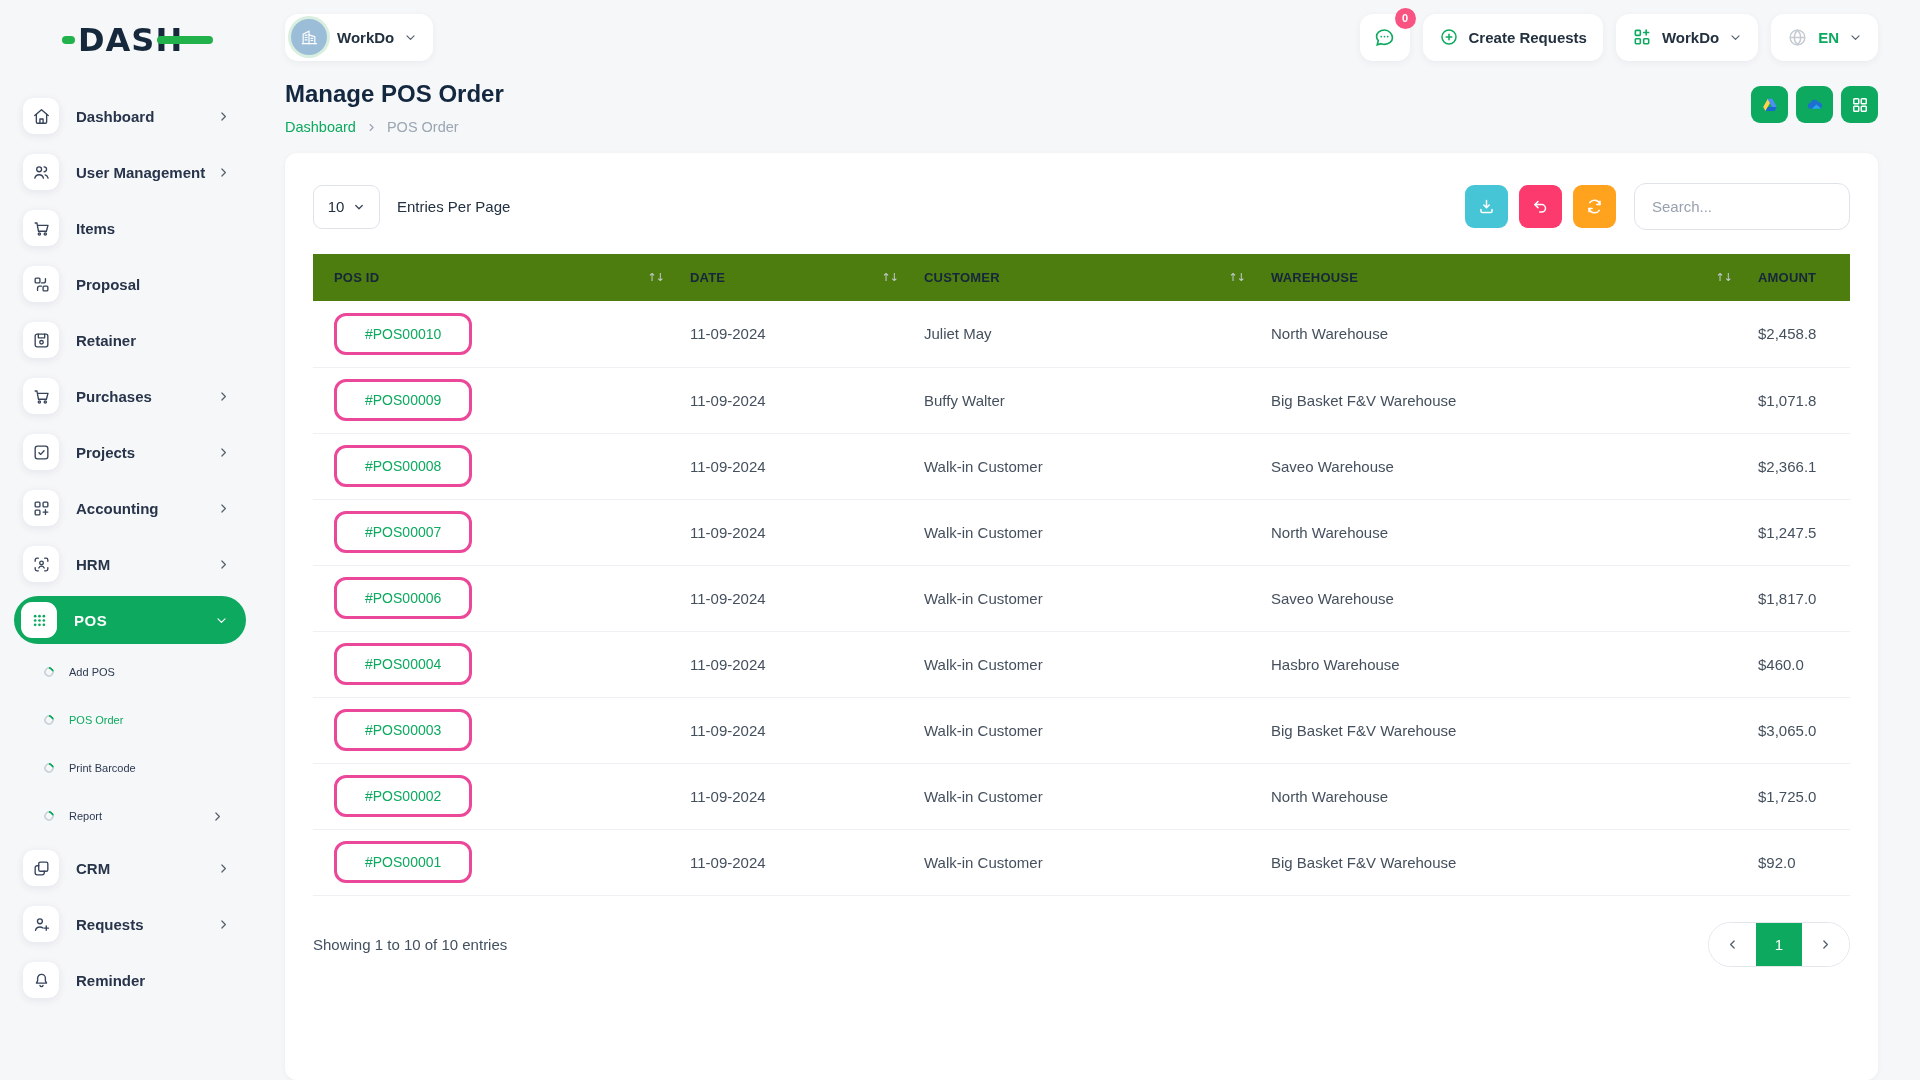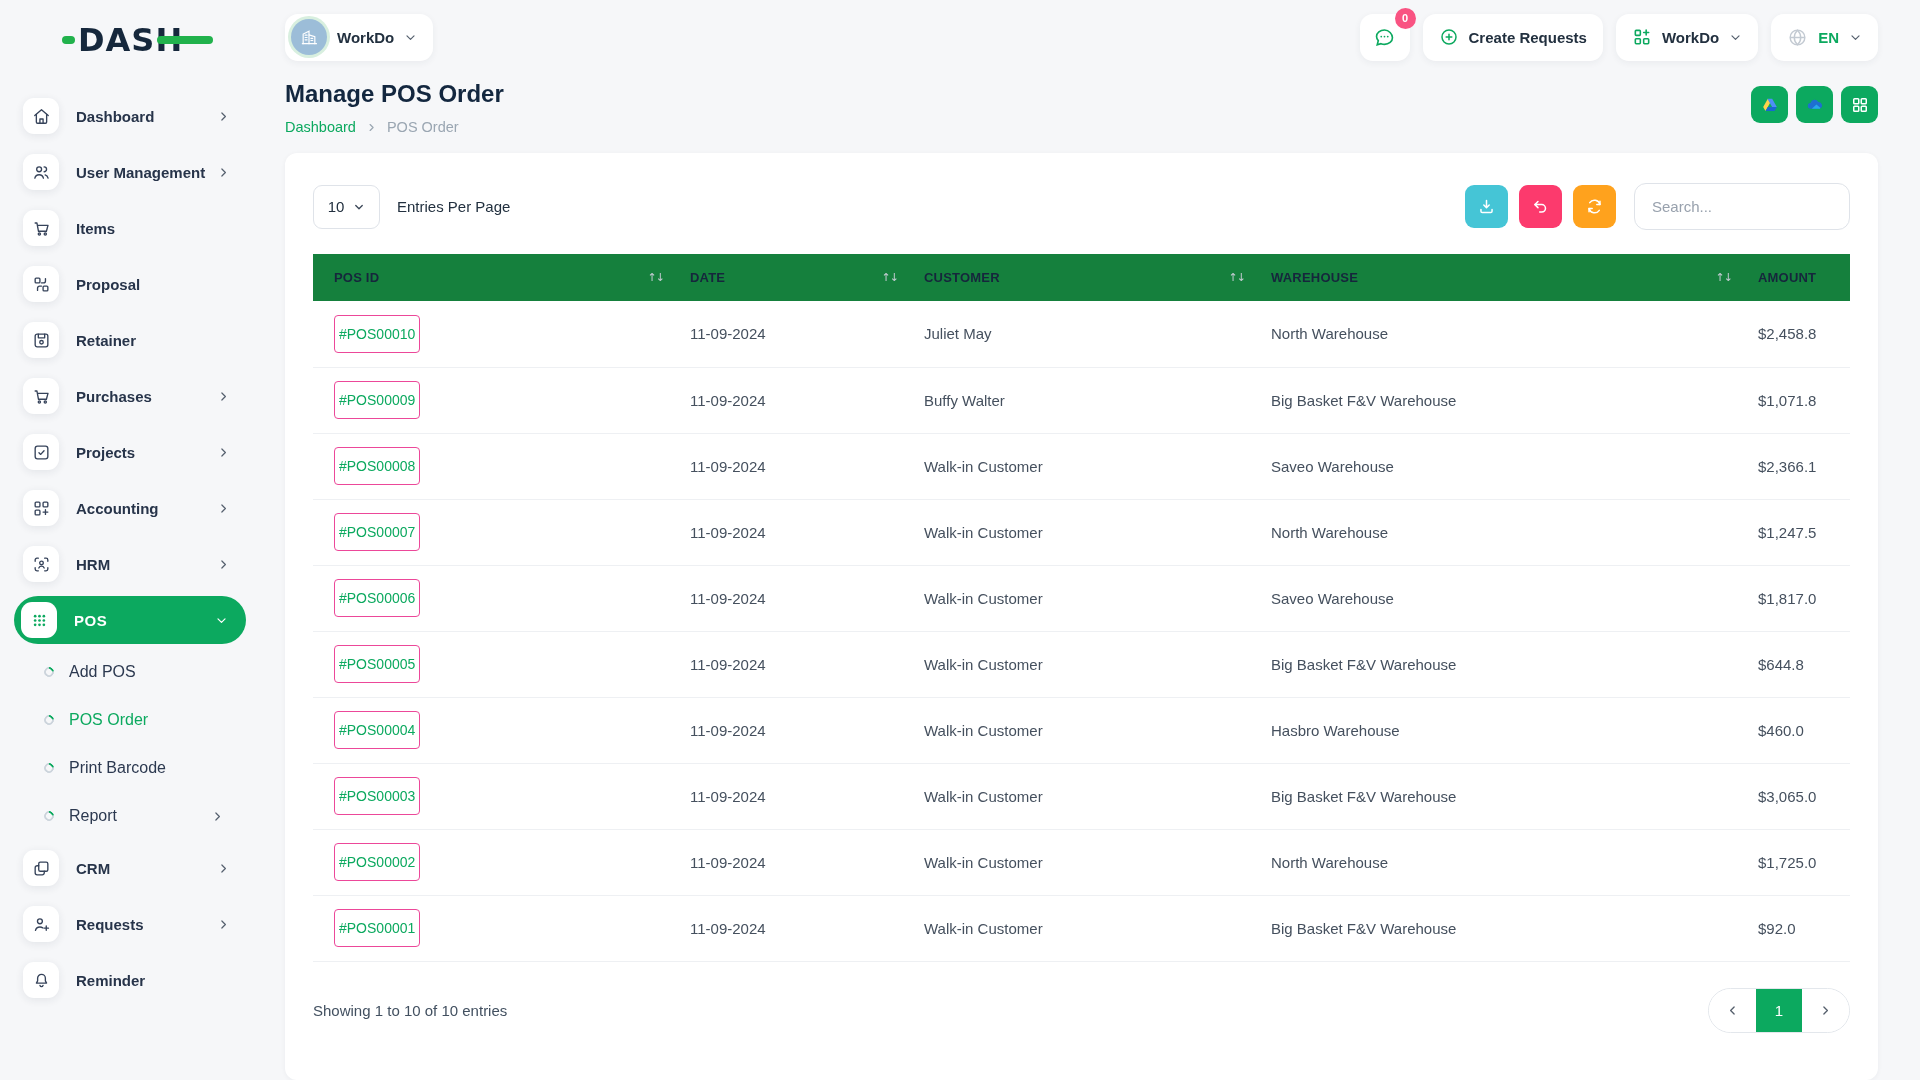--- a/index.html
+++ b/index.html
@@ -22,21 +22,21 @@
   .nav-label { margin-left:17px; font-size:15px; font-weight:600; color:#27344a; flex:1; white-space:nowrap; }
   .nav-chev { width:13px; height:13px; color:#55606e; flex:none; }
   .nav-chev svg { width:13px; height:13px; display:block; }
   .nav-chev.down svg { transform:rotate(90deg); }
   .nav-item.active { background:#0ca95f; border-radius:26px; margin:4px 14px; height:48px; padding:0 18px 0 7px; }
   .nav-item.active .icon-tile { box-shadow:none; color:#0ca95f; }
   .nav-item.active .nav-label { color:#fff; font-weight:700; letter-spacing:.5px; }
   .nav-item.active .nav-chev { color:#fff; }
   .sub-item { height:48px; display:flex; align-items:center; padding:0 36px 0 44px; cursor:pointer; }
   .sub-bullet { width:10px; height:10px; flex:none; border-radius:50%; border:2px solid #ccd4dc; border-top-color:#0ca95f; transform:rotate(40deg); }
-  .sub-label { margin-left:15px; font-size:16px; font-weight:500; color:#2c3950; flex:1; }
+  .sub-label { margin-left:15px; font-size:11px; font-weight:500; color:#2c3950; flex:1; }
   .sub-item.active .sub-label { color:#0ca95f; }
 
   
   .main { flex:1; display:flex; flex-direction:column; padding:0 42px 0 25px; }
   .topbar { height:62px; display:flex; align-items:center; justify-content:space-between; padding-top:12px; }
   .chip { background:#fff; border-radius:13px; height:47px; display:flex; align-items:center; padding:0 16px; gap:10px; box-shadow:0 2px 7px rgba(35,48,68,.06); cursor:pointer; }
   .ws-pill { padding:0 16px 0 6px; }
   .avatar { width:36px; height:36px; border-radius:50%; background:#9cbdd8; display:flex; align-items:center; justify-content:center; box-shadow:0 0 0 3px #d8efdf; }
   .avatar svg { width:20px; height:20px; }
   .chip-label { font-size:15px; font-weight:600; color:#22303f; }
@@ -68,27 +68,27 @@
   .tool-btn { width:43px; height:43px; border-radius:9px; display:flex; align-items:center; justify-content:center; color:#fff; cursor:pointer; }
   .tool-btn svg { width:19px; height:19px; }
   .tool-download { background:#45c5d6; }
   .tool-undo { background:#fc3a6d; }
   .tool-refresh { background:#ffa21d; }
   .search-input { width:216px; height:47px; border:1px solid #dfe3e9; border-radius:12px; padding:0 17px; font-size:15px; color:#22303f; outline:none; margin-left:7px; font-family:"Liberation Sans",sans-serif; background:#fff; }
   .search-input::placeholder { color:#98a1ad; }
 
   table { width:100%; border-collapse:collapse; table-layout:fixed; }
   col.c1{width:377px} col.c2{width:234px} col.c3{width:347px} col.c4{width:487px} col.c5{width:auto}
-  thead th { background:#15803d; height:47px; font-size:13px; font-weight:700; color:#16263c; text-align:left; letter-spacing:.2px; padding:0; }
+  thead th { background:#4d7c0f; height:47px; font-size:13px; font-weight:700; color:#16263c; text-align:left; letter-spacing:.2px; padding:0; }
   .th-in { display:flex; align-items:center; justify-content:space-between; padding:0 26px 0 0; }
   th:first-child .th-in { padding-left:21px; }
   .sort { font-family:"DejaVu Sans",sans-serif; font-size:11px; font-weight:400; color:#c6ccd4; letter-spacing:-1px; }
   tbody td { height:66px; border-bottom:1px solid #eef0f3; font-size:15px; color:#45505e; padding:0; }
   tbody td:first-child { padding-left:21px; }
-  .pos-pill { display:inline-block; border:1px solid #ec4899; color:#0ca95f; border-radius:4px; padding:10px 4px; font-size:14px; background:#fff; cursor:pointer; }
+  .pos-pill { display:inline-block; border:3px solid #ec4899; color:#0ca95f; border-radius:12px; padding:10px 28px; font-size:14px; background:#fff; cursor:pointer; }
 
   .table-foot { display:flex; justify-content:space-between; align-items:center; margin-top:26px; }
   .summary { font-size:15px; color:#425060; }
   .pager { display:flex; border:1px solid #e3e7ec; border-radius:24px; overflow:hidden; background:#fff; height:45px; }
   .pg-btn { width:47px; display:flex; align-items:center; justify-content:center; color:#56606d; cursor:pointer; background:#fff; border:none; }
   .pg-btn svg { width:13px; height:13px; }
   .pg-cur { width:46px; background:#0ca95f; color:#fff; display:flex; align-items:center; justify-content:center; font-size:15px; cursor:pointer; }
 </style>
 </head>
 <body>
@@ -524,27 +524,20 @@
               <td><span>$1,247.5</span></td>
             </tr>
             <tr>
               <td><span class="pos-pill">#POS00006</span></td>
               <td><span>11-09-2024</span></td>
               <td><span>Walk-in Customer</span></td>
               <td><span>Saveo Warehouse</span></td>
               <td><span>$1,817.0</span></td>
             </tr>
             <tr>
-              <td><span class="pos-pill">#POS00005</span></td>
-              <td><span>11-09-2024</span></td>
-              <td><span>Walk-in Customer</span></td>
-              <td><span>Big Basket F&amp;V Warehouse</span></td>
-              <td><span>$644.8</span></td>
-            </tr>
-            <tr>
               <td><span class="pos-pill">#POS00004</span></td>
               <td><span>11-09-2024</span></td>
               <td><span>Walk-in Customer</span></td>
               <td><span>Hasbro Warehouse</span></td>
               <td><span>$460.0</span></td>
             </tr>
             <tr>
               <td><span class="pos-pill">#POS00003</span></td>
               <td><span>11-09-2024</span></td>
               <td><span>Walk-in Customer</span></td>

